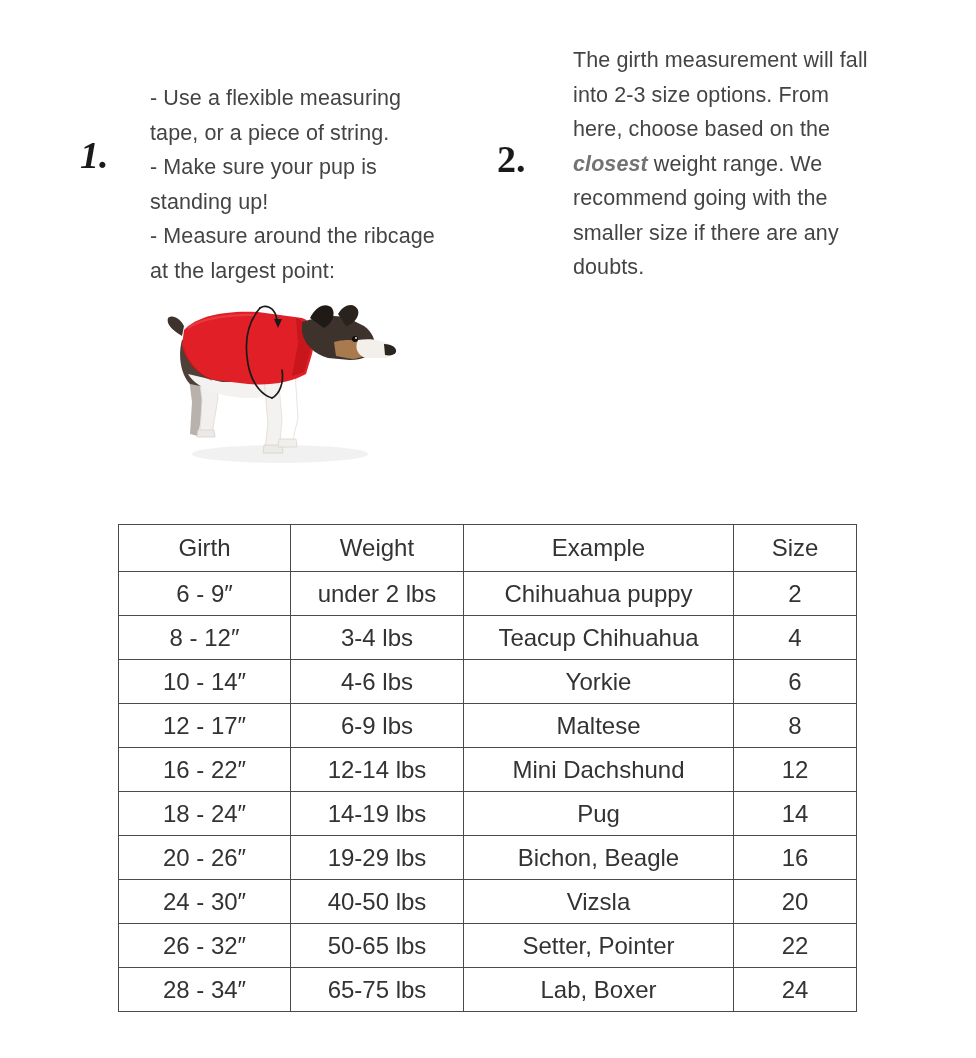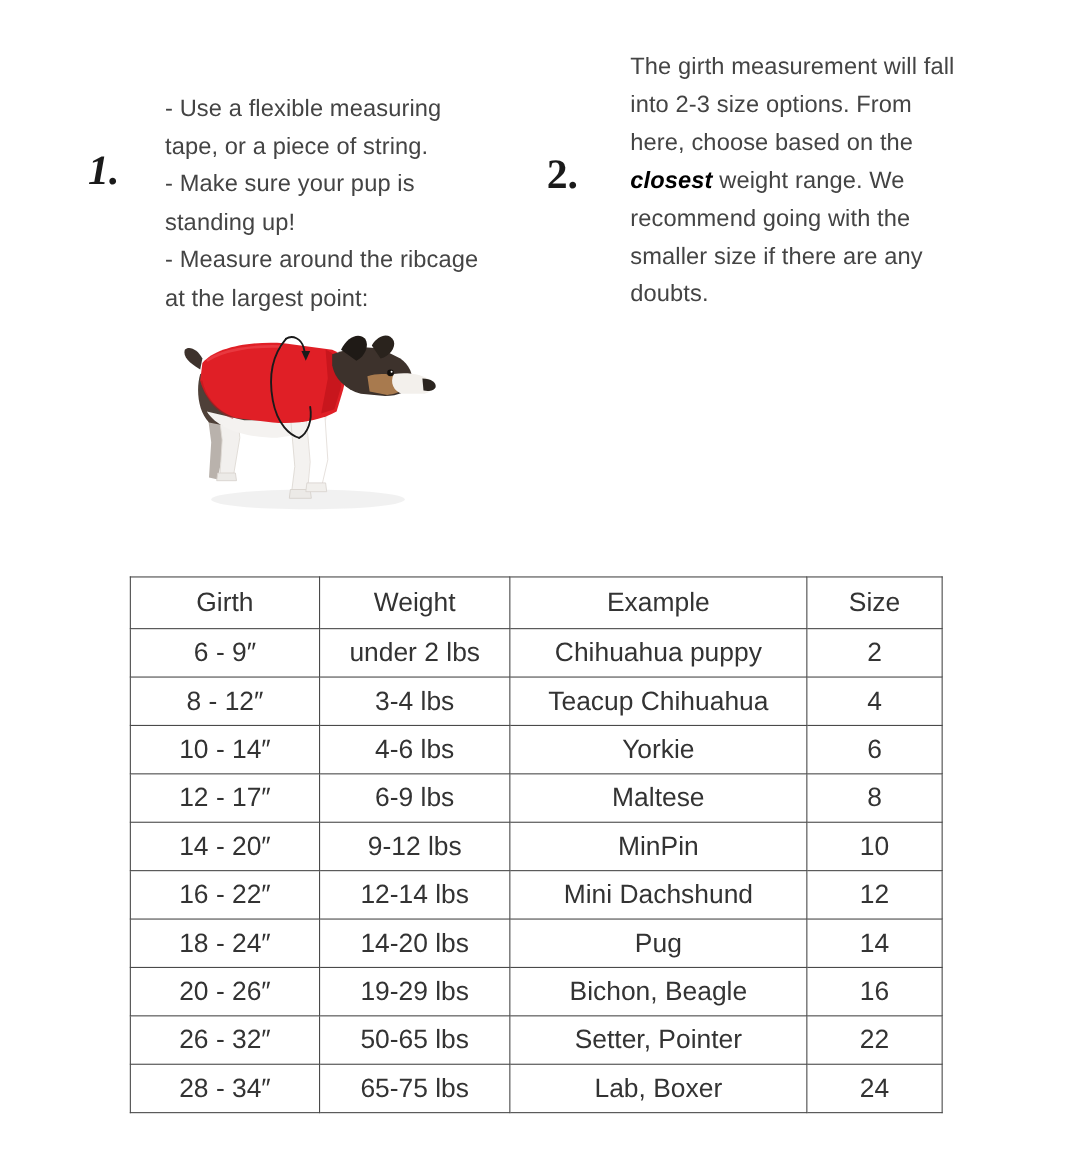--- a/index.html
+++ b/index.html
@@ -38,21 +38,21 @@
     font-size: 21.5px;
     line-height: 34.5px;
     color: #444444;
     font-weight: 300;
     letter-spacing: 0.1px;
   }
 
   .step-body .emph {
     font-weight: bold;
     font-style: italic;
-    color: #000000;
+    color: #737373;
   }
 
   #step1 { left: 0; top: 0; }
   #step1 .step-num { left: 80px; top: 136px; }
   #step1 .step-body { left: 150px; top: 41px; width: 300px; margin-top: 40px; }
 
   #step2 { left: 0; top: 0; }
   #step2 .step-num { left: 497px; top: 140px; }
   #step2 .step-body { left: 573px; top: 43px; width: 300px; }
 
@@ -203,44 +203,44 @@
           <td>Yorkie</td>
           <td>6</td>
         </tr>
         <tr>
           <td>12 - 17″</td>
           <td>6-9 lbs</td>
           <td>Maltese</td>
           <td>8</td>
         </tr>
         <tr>
-          <td>14 - 20″</td>
-          <td>9-12 lbs</td>
-          <td>MinPin</td>
-          <td>10</td>
-        </tr>
-        <tr>
           <td>16 - 22″</td>
           <td>12-14 lbs</td>
           <td>Mini Dachshund</td>
           <td>12</td>
         </tr>
         <tr>
           <td>18 - 24″</td>
-          <td>14-20 lbs</td>
+          <td>14-19 lbs</td>
           <td>Pug</td>
           <td>14</td>
         </tr>
         <tr>
           <td>20 - 26″</td>
           <td>19-29 lbs</td>
           <td>Bichon, Beagle</td>
           <td>16</td>
         </tr>
         <tr>
+          <td>24 - 30″</td>
+          <td>40-50 lbs</td>
+          <td>Vizsla</td>
+          <td>20</td>
+        </tr>
+        <tr>
           <td>26 - 32″</td>
           <td>50-65 lbs</td>
           <td>Setter, Pointer</td>
           <td>22</td>
         </tr>
         <tr>
           <td>28 - 34″</td>
           <td>65-75 lbs</td>
           <td>Lab, Boxer</td>
           <td>24</td>

